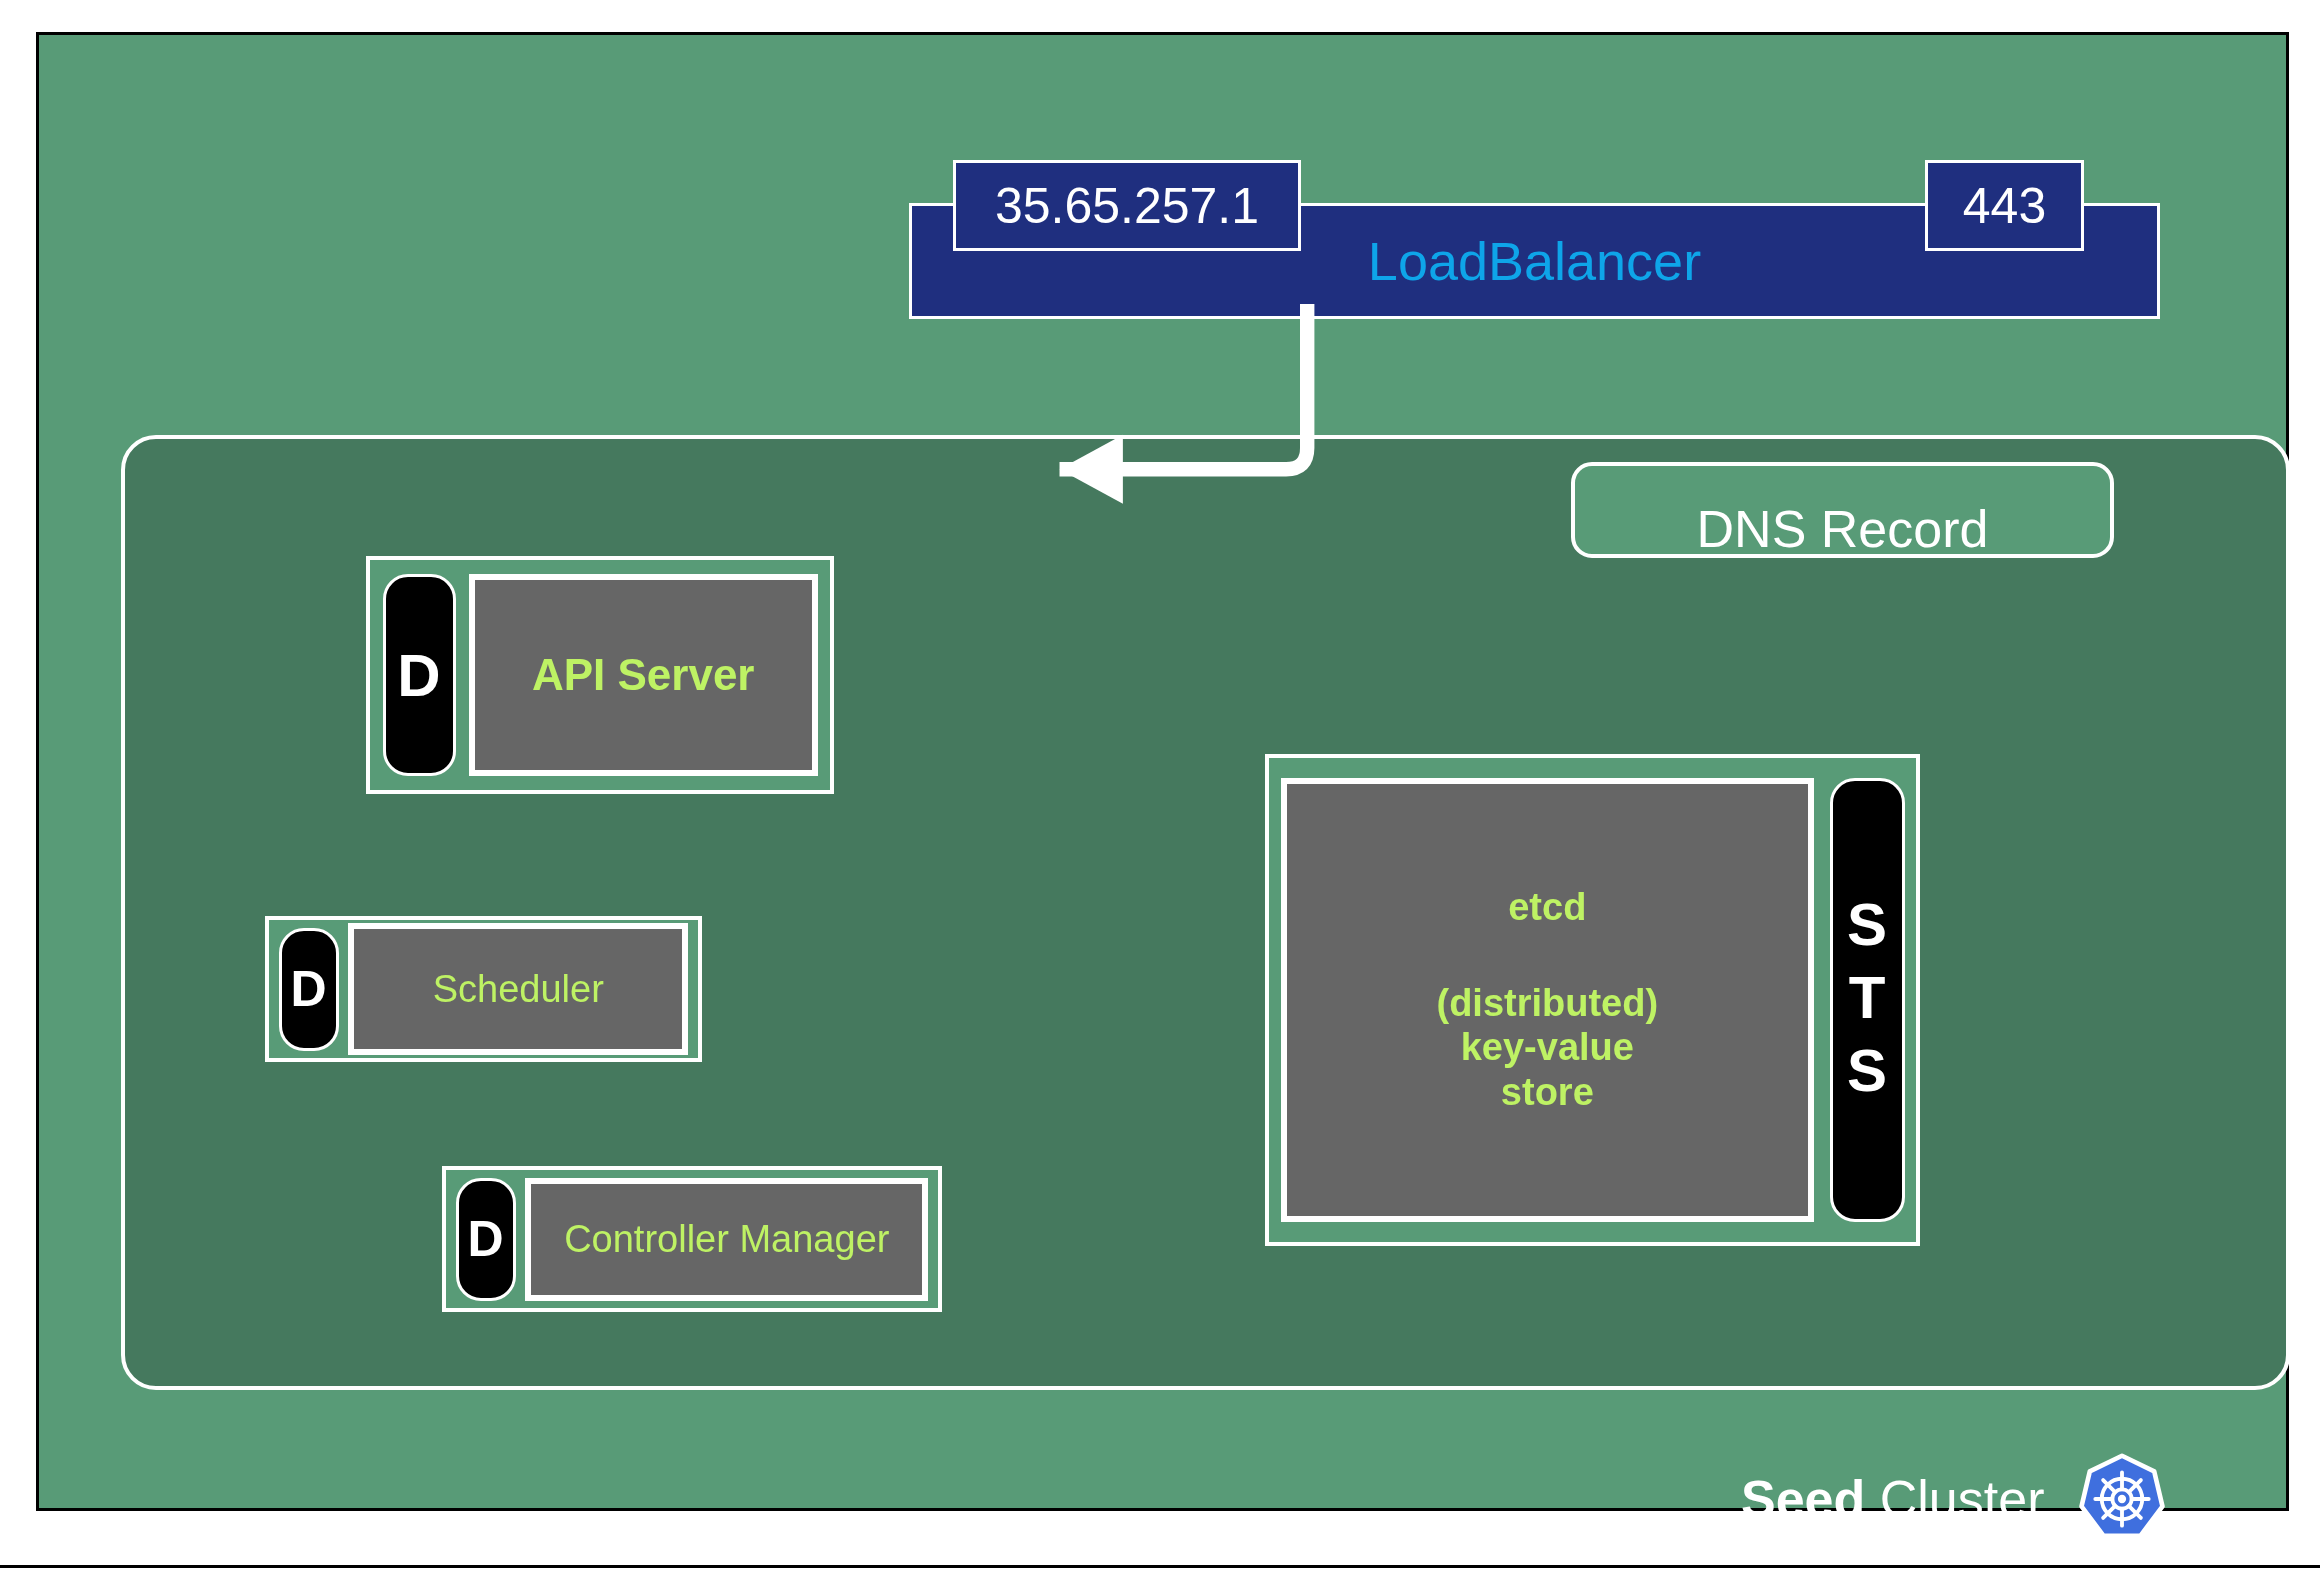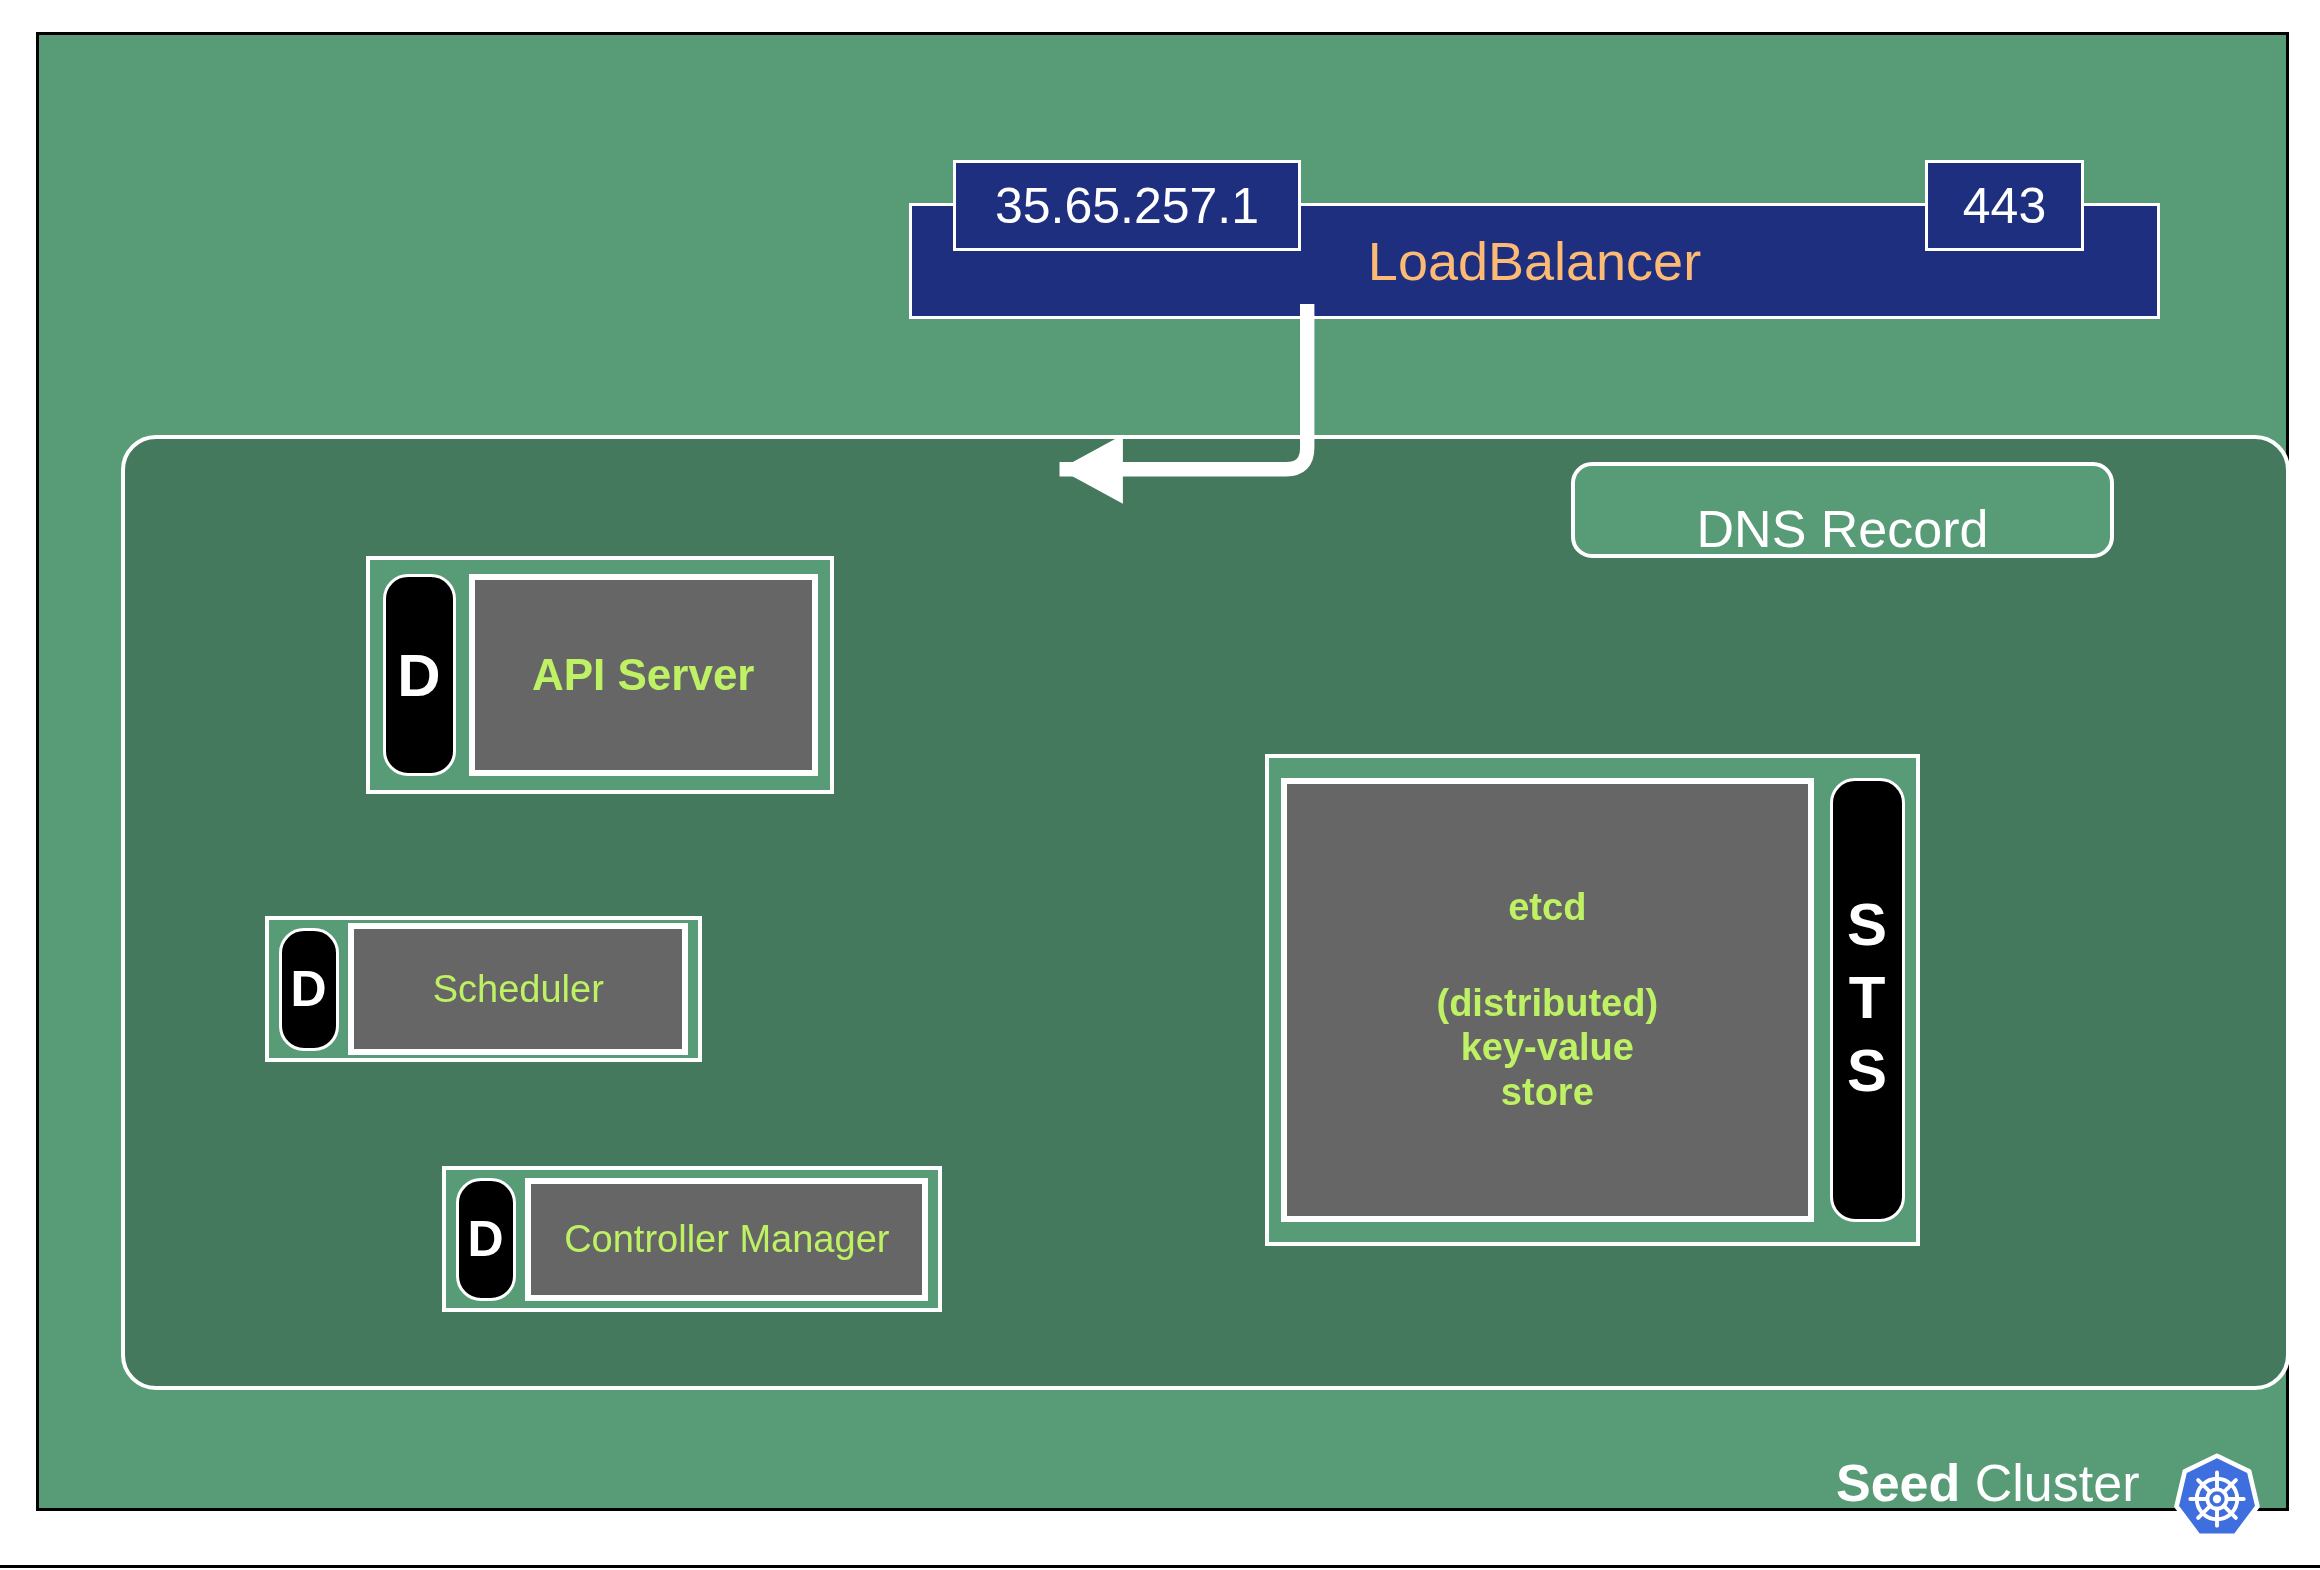--- a/index.html
+++ b/index.html
@@ -44,21 +44,21 @@
     width: 1251px;
     height: 116px;
     background: #1f2f7f;
     border: 3.8px solid #ffffff;
     box-sizing: border-box;
     display: flex;
     align-items: center;
     justify-content: center;
   }
   #loadbalancer-label {
-    color: #fdba74;
+    color: #0ea5e9;
     font-size: 54px;
     font-weight: 400;
     letter-spacing: 0px;
     line-height: 1;
   }
 
   .lb-chip {
     position: absolute;
     background: #1f2f7f;
     border: 3.8px solid #ffffff;
@@ -225,23 +225,24 @@
     height: 444px;
     font-size: 60px;
     margin-left: 15.4px;
   }
   .etcd-line { font-size: 38px; font-weight: bold; line-height: 1.16; }
   #etcd-title { font-size: 38px; font-weight: bold; margin-bottom: 52px; }
 
   
   #cluster-footer {
     position: absolute;
-    left: 1797px;
+    left: 1702px;
     top: 1418px;
     display: flex;
+    align-items: center;
     gap: 32px;
     z-index: 7;
   }
   #cluster-footer-text {
     color: #ffffff;
     font-size: 52px;
     white-space: nowrap;
   }
   #cluster-footer-text .strong { font-weight: bold; }
   #k8s-logo { width: 92px; height: 92px; display: block; }

